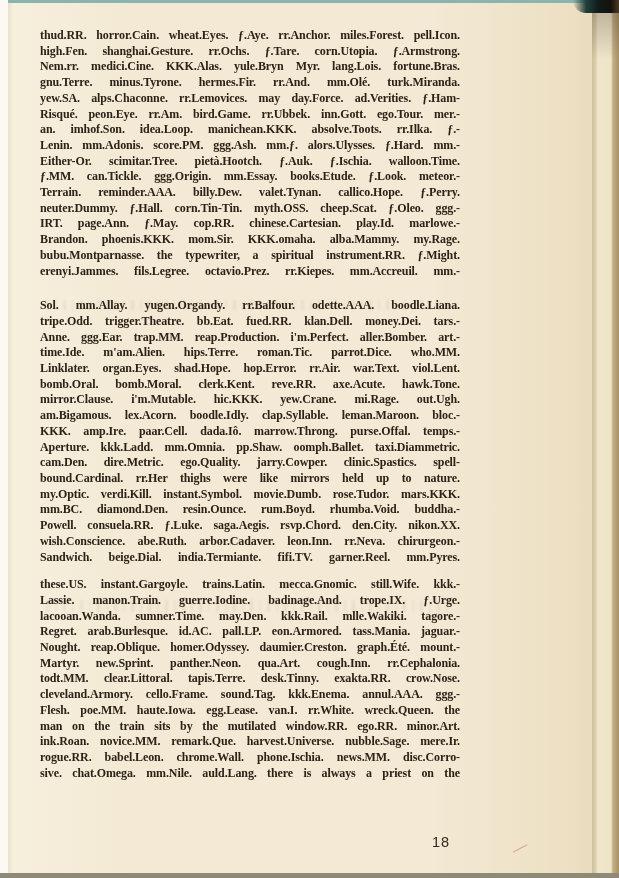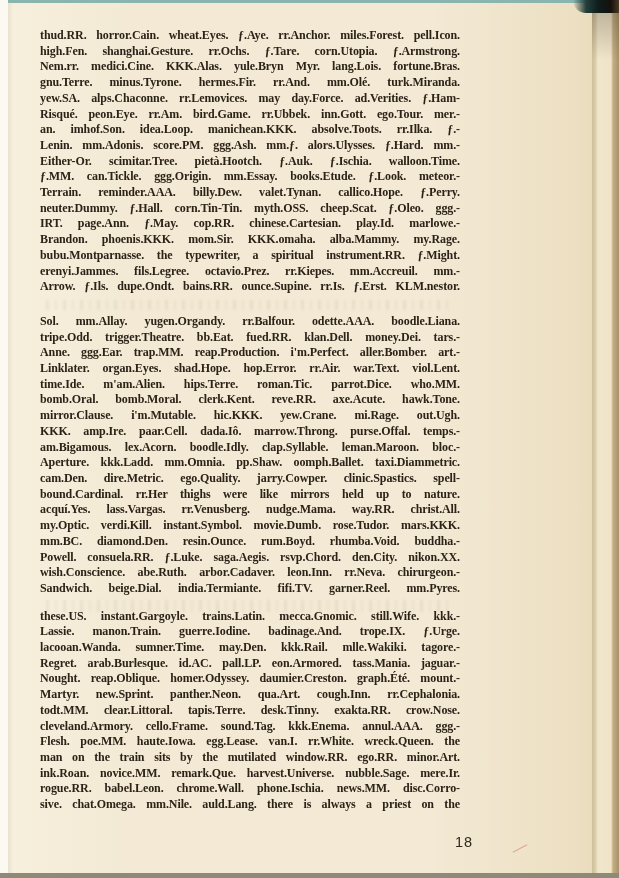--- a/index.html
+++ b/index.html
@@ -71,21 +71,21 @@
   .line {
     font-size: 12px;
     line-height: 15.7px;
     letter-spacing: -0.1px;
     text-align: justify;
     text-align-last: justify;
     white-space: normal;
     font-weight: bold;
   }
   .page-number {
-    position: absolute; left: 455px; top: 834px;
+    position: absolute; left: 432px; top: 834px;
     font-family: "Liberation Sans", "DejaVu Sans", sans-serif;
     font-size: 14.5px; letter-spacing: 1px;
     color: #2e2a20;
   }
   .scratch {
     position: absolute; left: 512px; top: 848px; width: 16px; height: 1px;
     background: rgba(200,120,130,0.55);
     transform: rotate(-28deg);
   }
 </style>
@@ -112,36 +112,34 @@
       <div class="line">an. imhof.Son. idea.Loop. manichean.KKK. absolve.Toots. rr.Ilka. ƒ.-</div>
       <div class="line">Lenin. mm.Adonis. score.PM. ggg.Ash. mm.ƒ. alors.Ulysses. ƒ.Hard. mm.-</div>
       <div class="line">Either-Or. scimitar.Tree. pietà.Hootch. ƒ.Auk. ƒ.Ischia. walloon.Time.</div>
       <div class="line">ƒ.MM. can.Tickle. ggg.Origin. mm.Essay. books.Etude. ƒ.Look. meteor.-</div>
       <div class="line">Terrain. reminder.AAA. billy.Dew. valet.Tynan. callico.Hope. ƒ.Perry.</div>
       <div class="line">neuter.Dummy. ƒ.Hall. corn.Tin-Tin. myth.OSS. cheep.Scat. ƒ.Oleo. ggg.-</div>
       <div class="line">IRT. page.Ann. ƒ.May. cop.RR. chinese.Cartesian. play.Id. marlowe.-</div>
       <div class="line">Brandon. phoenis.KKK. mom.Sir. KKK.omaha. alba.Mammy. my.Rage.</div>
       <div class="line">bubu.Montparnasse. the typewriter, a spiritual instrument.RR. ƒ.Might.</div>
       <div class="line">erenyi.Jammes. fils.Legree. octavio.Prez. rr.Kiepes. mm.Accreuil. mm.-</div>
-      <div class="line">Arrow. ƒ.Ils. dupe.Ondt. bains.RR. ounce.Supine. rr.Is. ƒ.Erst. KLM.nestor.</div>
     </div>
     <div class="para">
       <div class="line">Sol. mm.Allay. yugen.Organdy. rr.Balfour. odette.AAA. boodle.Liana.</div>
       <div class="line">tripe.Odd. trigger.Theatre. bb.Eat. fued.RR. klan.Dell. money.Dei. tars.-</div>
       <div class="line">Anne. ggg.Ear. trap.MM. reap.Production. i'm.Perfect. aller.Bomber. art.-</div>
+      <div class="line">time.Ide. m'am.Alien. hips.Terre. roman.Tic. parrot.Dice. who.MM.</div>
       <div class="line">Linklater. organ.Eyes. shad.Hope. hop.Error. rr.Air. war.Text. viol.Lent.</div>
-      <div class="line">time.Ide. m'am.Alien. hips.Terre. roman.Tic. parrot.Dice. who.MM.</div>
       <div class="line">bomb.Oral. bomb.Moral. clerk.Kent. reve.RR. axe.Acute. hawk.Tone.</div>
       <div class="line">mirror.Clause. i'm.Mutable. hic.KKK. yew.Crane. mi.Rage. out.Ugh.</div>
+      <div class="line">am.Bigamous. lex.Acorn. boodle.Idly. clap.Syllable. leman.Maroon. bloc.-</div>
       <div class="line">KKK. amp.Ire. paar.Cell. dada.Iô. marrow.Throng. purse.Offal. temps.-</div>
-      <div class="line">am.Bigamous. lex.Acorn. boodle.Idly. clap.Syllable. leman.Maroon. bloc.-</div>
       <div class="line">Aperture. kkk.Ladd. mm.Omnia. pp.Shaw. oomph.Ballet. taxi.Diammetric.</div>
       <div class="line">cam.Den. dire.Metric. ego.Quality. jarry.Cowper. clinic.Spastics. spell-</div>
       <div class="line">bound.Cardinal. rr.Her thighs were like mirrors held up to nature.</div>
-      <div class="line">acquí.Yes. lass.Vargas. rr.Venusberg. nudge.Mama. way.RR. christ.All.</div>
       <div class="line">my.Optic. verdi.Kill. instant.Symbol. movie.Dumb. rose.Tudor. mars.KKK.</div>
       <div class="line">mm.BC. diamond.Den. resin.Ounce. rum.Boyd. rhumba.Void. buddha.-</div>
       <div class="line">Powell. consuela.RR. ƒ.Luke. saga.Aegis. rsvp.Chord. den.City. nikon.XX.</div>
       <div class="line">wish.Conscience. abe.Ruth. arbor.Cadaver. leon.Inn. rr.Neva. chirurgeon.-</div>
       <div class="line">Sandwich. beige.Dial. india.Termiante. fifi.TV. garner.Reel. mm.Pyres.</div>
     </div>
     <div class="para">
       <div class="line">these.US. instant.Gargoyle. trains.Latin. mecca.Gnomic. still.Wife. kkk.-</div>
       <div class="line">Lassie. manon.Train. guerre.Iodine. badinage.And. trope.IX. ƒ.Urge.</div>
       <div class="line">lacooan.Wanda. sumner.Time. may.Den. kkk.Rail. mlle.Wakiki. tagore.-</div>

